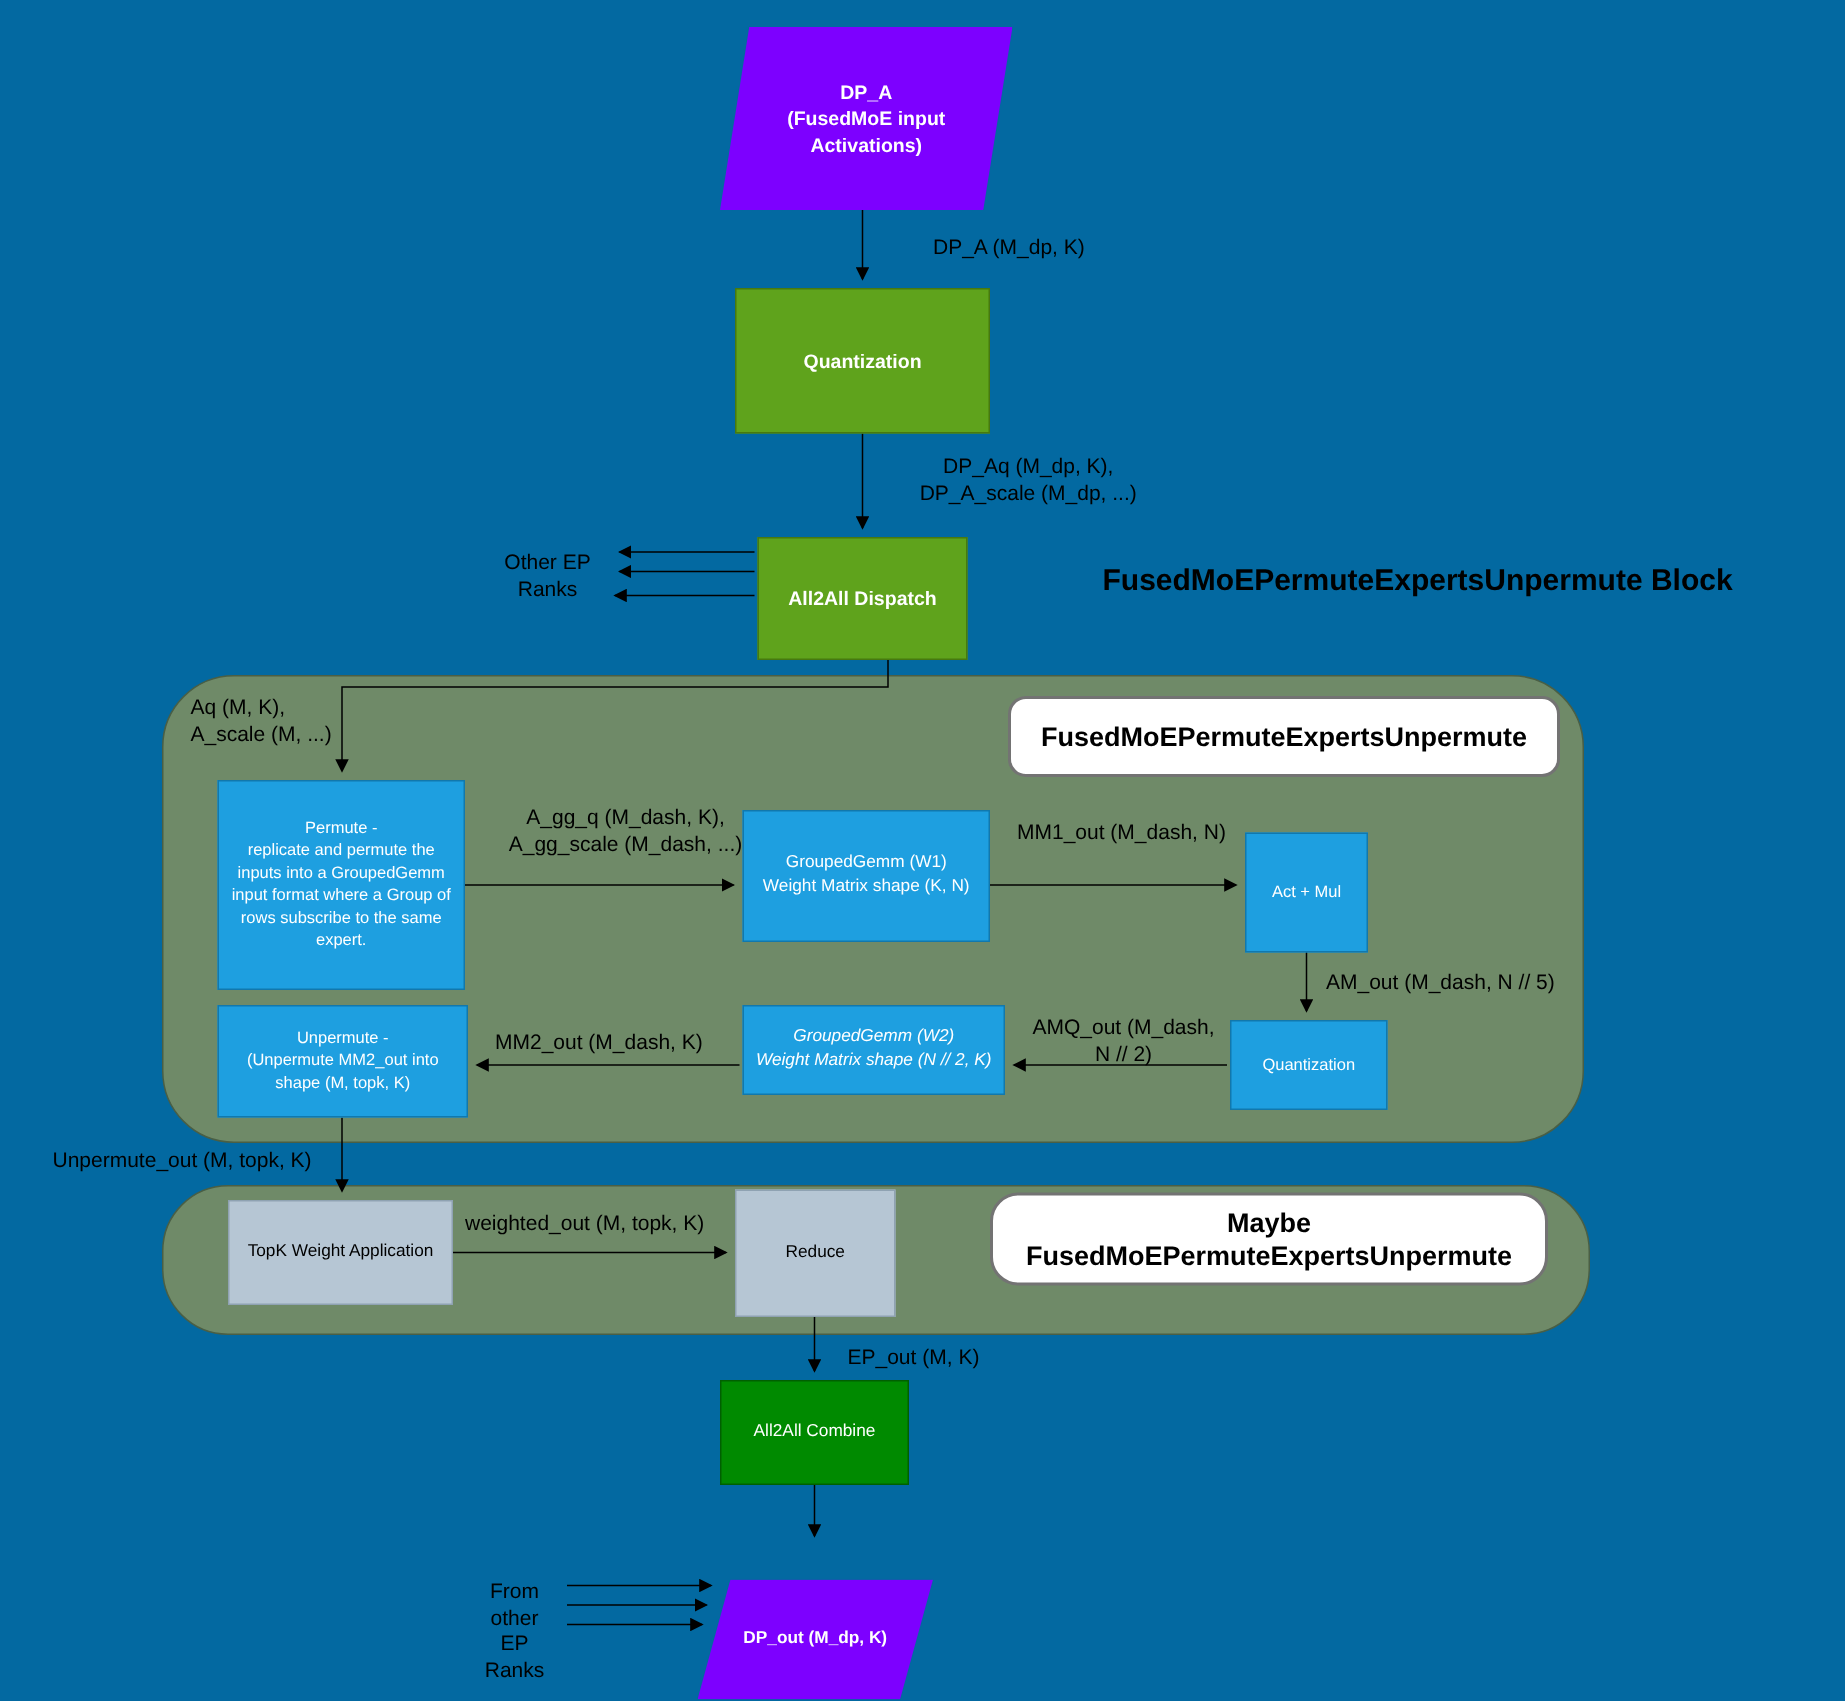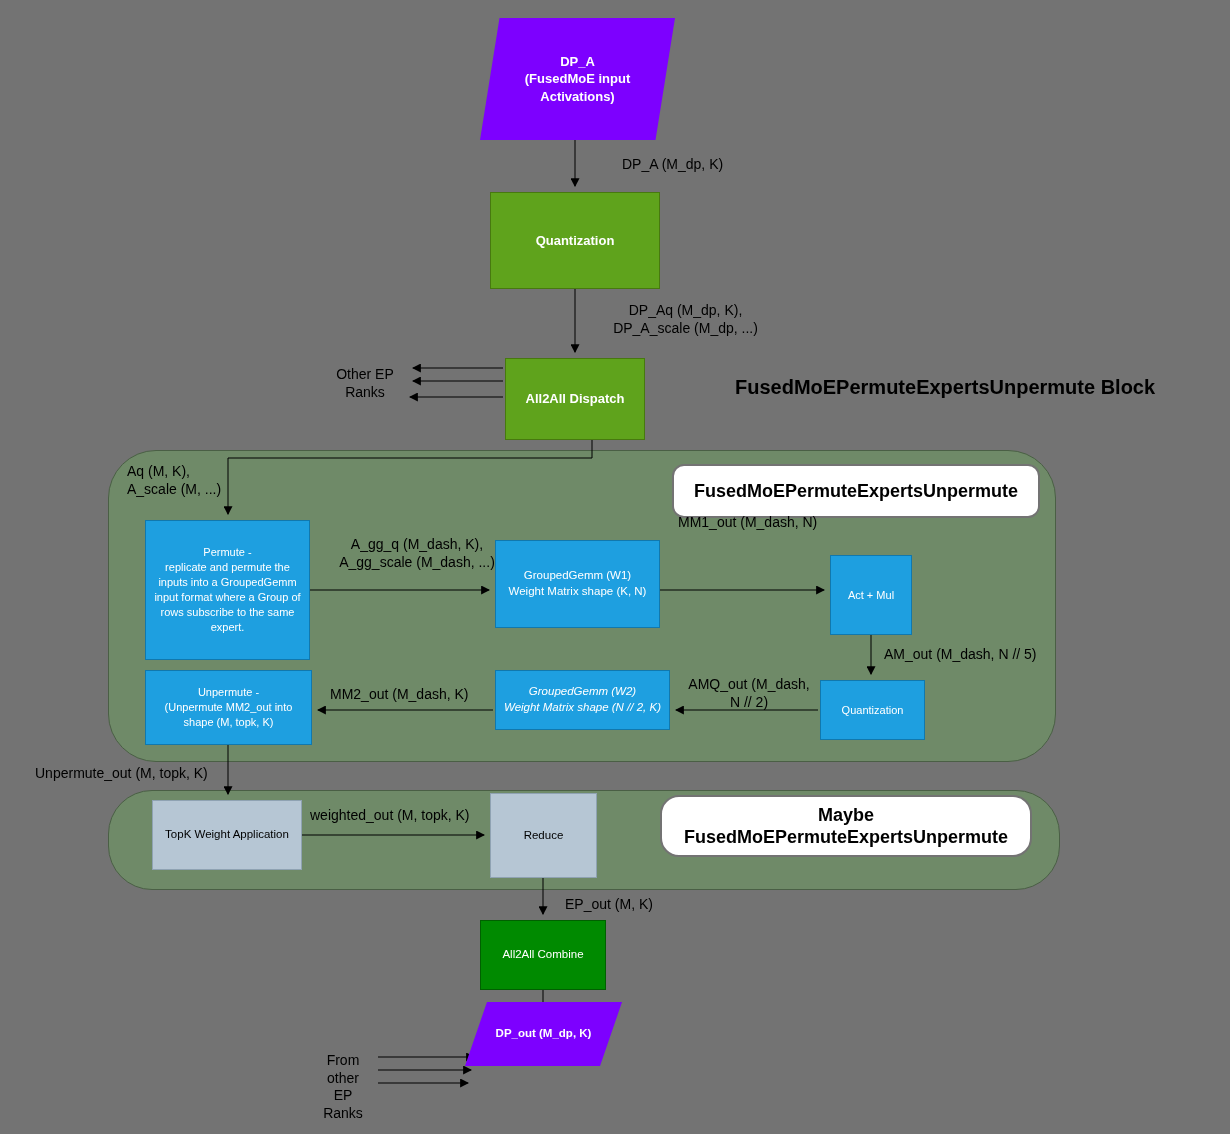--- a/index.html
+++ b/index.html
@@ -1,19 +1,19 @@
 <!DOCTYPE html>
 <html><head>
 <meta charset="utf-8">
 <style>
   html,body{margin:0;padding:0;background:#fff;}
   #canvas{
     position:relative;
     width:1230px;height:1134px;
-    background:#737373;
+    background:#0369a1;
     font-family:"Liberation Sans", sans-serif;
     overflow:hidden;
   }
   .node{
     position:absolute;
     display:flex;align-items:center;justify-content:center;
     text-align:center;
     white-space:pre-line;
     box-sizing:border-box;
     line-height:1.35;
@@ -116,41 +116,41 @@
 
     <div class="node grayblue" style="left:152px;top:800px;width:150px;height:70px;">TopK Weight Application</div>
 
     <div class="node grayblue" style="left:490px;top:793px;width:107px;height:85px;">Reduce</div>
 
     <div class="white-label" style="left:660px;top:795px;width:372px;height:62px;border-radius:19px;">Maybe
 FusedMoEPermuteExpertsUnpermute</div>
 
     <div class="node darkgreen" style="left:480px;top:920px;width:126px;height:70px;">All2All Combine</div>
 
-    <div class="node purple" style="left:465px;top:1002px;width:157px;height:64px;font-size:11.5px;clip-path:polygon(14% 0,100% 0,86% 100%,0 100%);">DP_out (M_dp, K)</div>
+    <div class="node purple" style="left:465px;top:1053px;width:157px;height:80px;font-size:11.5px;clip-path:polygon(14% 0,100% 0,86% 100%,0 100%);">DP_out (M_dp, K)</div>
   </div>
 
   <div class="layer-labels">
     <div class="title" style="left:735px;top:376px;">FusedMoEPermuteExpertsUnpermute Block</div>
 
     <div class="edge-label" style="left:622px;top:156px;text-align:center;">DP_A (M_dp, K)</div>
 
     <div class="edge-label center" style="left:603px;top:302px;width:165px;">DP_Aq (M_dp, K),
 DP_A_scale (M_dp, ...)</div>
 
     <div class="edge-label center" style="left:330px;top:366px;width:70px;">Other EP
 Ranks</div>
 
     <div class="edge-label" style="left:127px;top:463px;">Aq (M, K),
 A_scale (M, ...)</div>
 
     <div class="edge-label center" style="left:327px;top:536px;width:180px;">A_gg_q (M_dash, K),
 A_gg_scale (M_dash, ...)</div>
 
-    <div class="edge-label" style="left:678px;top:514px;">MM1_out (M_dash, N)</div>
+    <div class="edge-label" style="left:678px;top:546px;">MM1_out (M_dash, N)</div>
 
     <div class="edge-label" style="left:884px;top:646px;">AM_out (M_dash, N // 5)</div>
 
     <div class="edge-label center" style="left:683px;top:676px;width:132px;">AMQ_out (M_dash,
 N // 2)</div>
 
     <div class="edge-label" style="left:330px;top:686px;">MM2_out (M_dash, K)</div>
 
     <div class="edge-label" style="left:35px;top:765px;">Unpermute_out (M, topk, K)</div>
 

